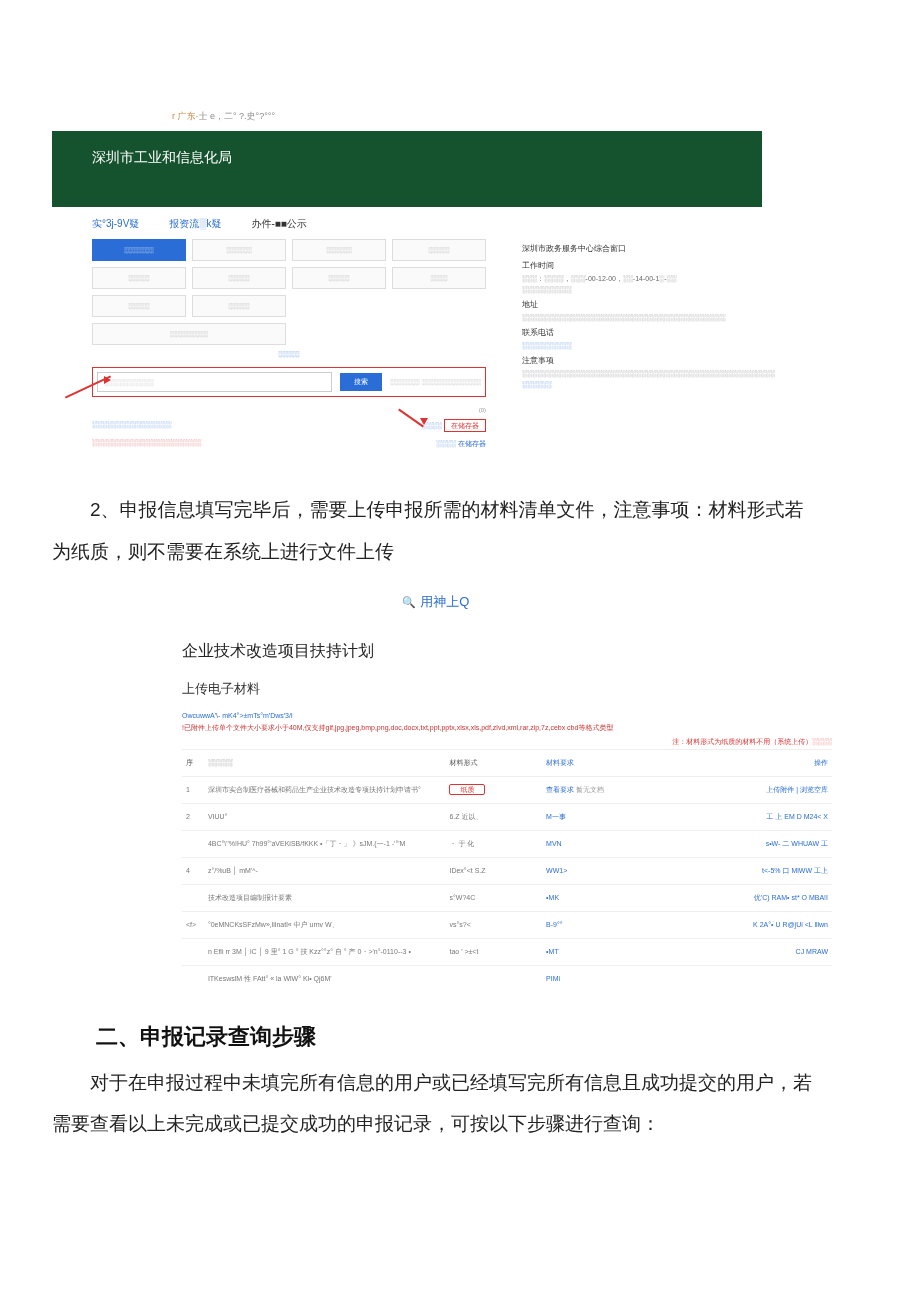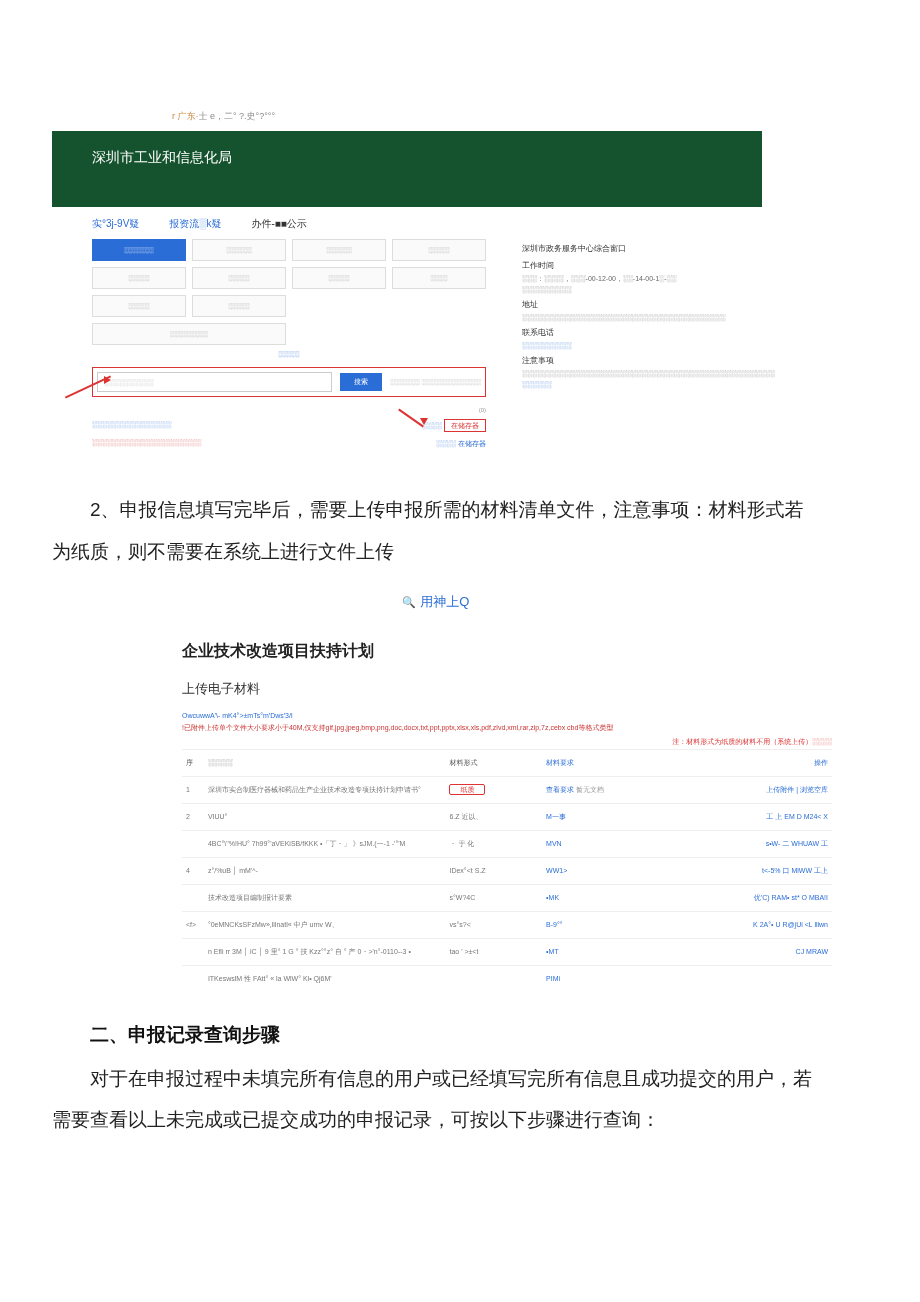--- a/index.html
+++ b/index.html
@@ -111,41 +111,41 @@
     .search-icon-row {
       text-align: center;
       color: #2a6dd6;
       font-size: 13px;
       margin: 20px 0 30px 0;
     }
     .q-icon::before { content: "🔍"; font-size: 11px; margin-right: 4px; }
     
     
     .shot2 { margin: 0 0 30px 130px; width: 650px; font-size: 8px; color: #666; }
-    .shot2 .h1 { font-size: 16px; color: #222; font-weight: 700; margin-bottom: 18px; }
+    .shot2 .h1 { font-size: 16px; color: #222; font-weight: 400; margin-bottom: 18px; }
     .shot2 .h2 { font-size: 13px; color: #333; margin-bottom: 14px; }
     .shot2 .meta1 { font-size: 7px; color: #2a6dd6; margin-bottom: 4px; }
     .shot2 .meta2 { font-size: 7px; color: #c33; margin-bottom: 4px; }
     .shot2 .note-red { font-size: 7px; color: #d33; text-align: right; margin-bottom: 2px; }
     
     .tbl { width: 100%; border-collapse: collapse; font-size: 7px; }
     .tbl th, .tbl td { padding: 8px 4px; border-top: 1px solid #eee; text-align: left; vertical-align: middle; color: #777; }
     .tbl th { color: #555; font-weight: 500; }
     .tbl .col-idx { width: 18px; }
     .tbl .col-name { width: 200px; }
     .tbl .col-form { width: 80px; }
     .tbl .col-req { width: 90px; color: #2a6dd6; }
     .tbl .col-op { width: 150px; text-align: right; color: #2a6dd6; }
     .pill { border: 1px solid #d33; color: #d33; padding: 1px 10px; border-radius: 2px; font-size: 7px; }
     .blue { color: #2a6dd6; }
     .gray { color: #999; }
     
     
     .section-h {
-      font-size: 19px;
+      font-size: 22px;
       font-weight: 700;
       color: #111;
       margin: 20px 0 10px 0;
       text-indent: 2em;
     }
   </style>
 </head>
 <body>
 
 <div class="page">

